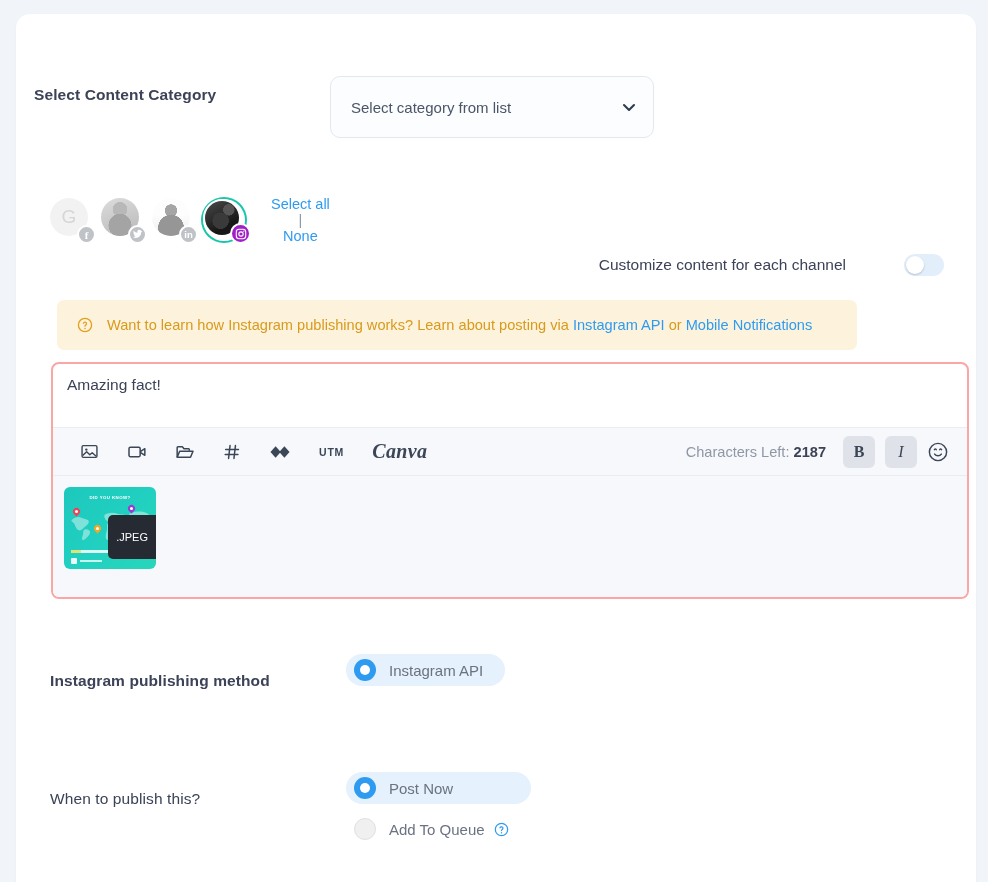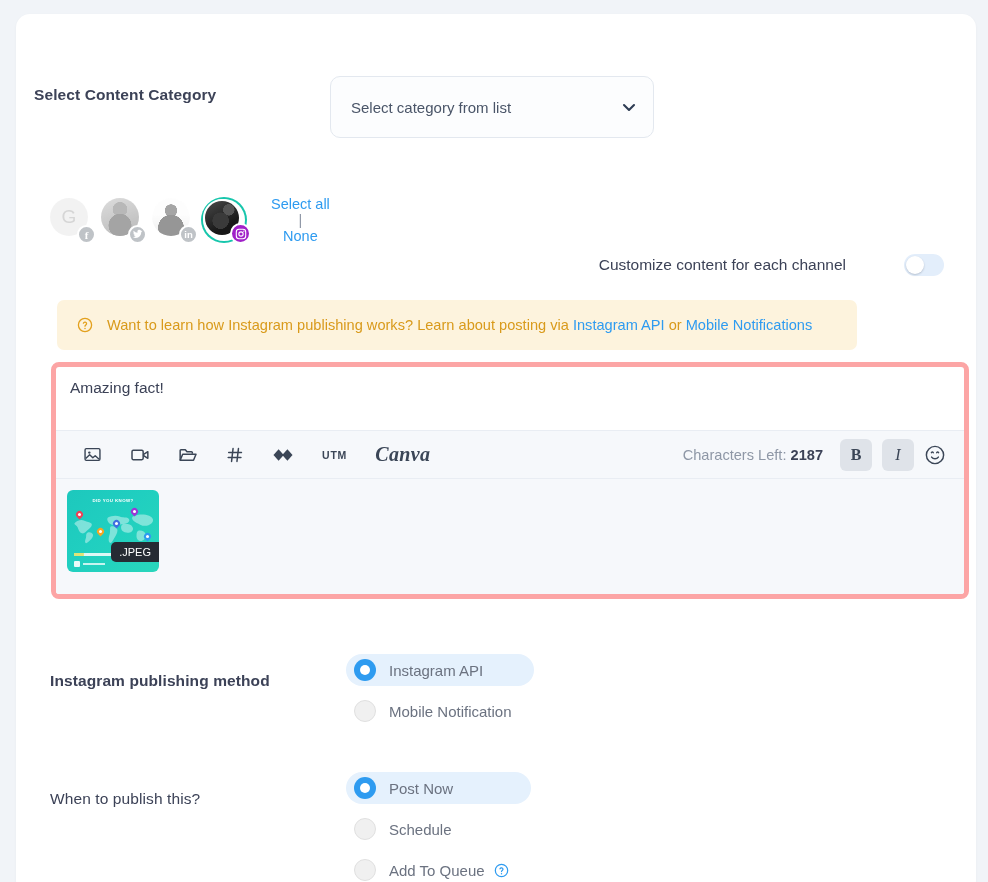--- a/index.html
+++ b/index.html
@@ -182,21 +182,21 @@
   .banner-text {
     color: #d99a1b;
     font-size: 14.6px;
   }
   .banner-text a { color: #2e9bf0; text-decoration: none; cursor: pointer; }
 
   
   .editor {
     position: absolute; left: 35px; top: 348px;
     width: 918px; height: 237px;
-    border: 5px solid #fca5a5;
+    border: 2px solid #fca5a5;
     border-radius: 8px;
     background: #ffffff;
     overflow: hidden;
   }
   .editor-text {
     height: 63px;
     padding: 12px 14px 0 14px;
     color: #3c4257;
     font-size: 15.5px;
     outline: none;
@@ -309,21 +309,21 @@
     margin-right: 3px; opacity: .9;
   }
   .thumb-logo em {
     display: block; width: 22px; height: 2px; background: #ffffff; opacity: .75;
   }
   .jpeg-badge {
     position: absolute; right: 0; bottom: 10px;
     background: #262b33;
     color: #ffffff;
     font-size: 11px;
-    padding: 4px 8px;
+    padding: 16px 8px;
     border-radius: 5px 0 0 5px;
     font-weight: 400;
   }
 
   
   .rgroup { position: absolute; }
   .rg-label { position: absolute; left: 0; top: 8px; width: 300px; }
   .rg-opts { position: absolute; left: 296px; top: 0; }
   .ropt {
     display: flex; align-items: center;
@@ -561,37 +561,29 @@
       </div>
     </div>
 
     <div class="rgroup rg-pub">
       <div class="row-label rg-label">Instagram publishing method</div>
       <div class="rg-opts">
         <div class="ropt active">
           <span class="radio"></span>
           <span class="ropt-label">Instagram API</span>
         </div>
-        <div class="ropt">
-          <span class="radio"></span>
-          <span class="ropt-label">Mobile Notification</span>
-        </div>
       </div>
     </div>
 
     <div class="rgroup rg-when">
       <div class="row-label rg-label label-plain">When to publish this?</div>
       <div class="rg-opts">
         <div class="ropt active">
           <span class="radio"></span>
           <span class="ropt-label">Post Now</span>
-        </div>
-        <div class="ropt">
-          <span class="radio"></span>
-          <span class="ropt-label">Schedule</span>
         </div>
         <div class="ropt">
           <span class="radio"></span>
           <span class="ropt-label">Add To Queue</span>
           <span class="help-icon">
             <svg viewBox="0 0 16 16" fill="none" stroke="currentColor" stroke-width="1.3">
               <circle cx="8" cy="8" r="6.6"></circle>
               <path d="M6.4 6.2a1.65 1.65 0 0 1 3.2.55c0 1.1-1.6 1.35-1.6 2.4" stroke-linecap="round"></path>
               <circle cx="8" cy="11.4" r=".75" fill="currentColor" stroke="none"></circle>
             </svg>

